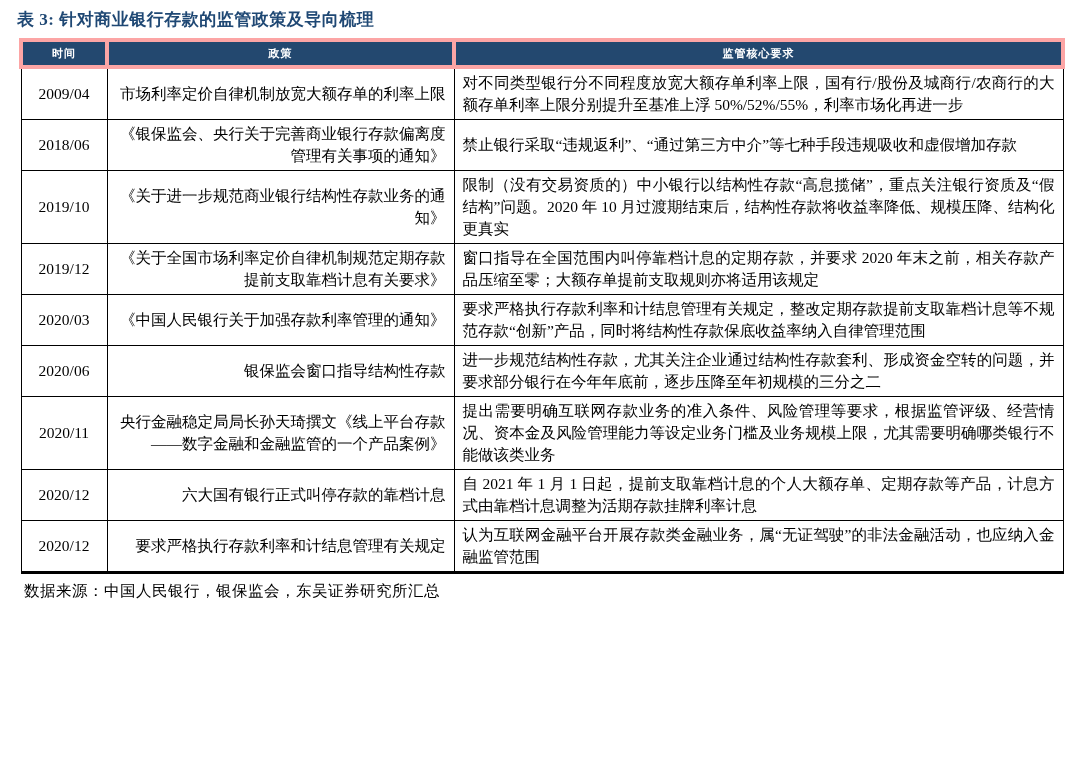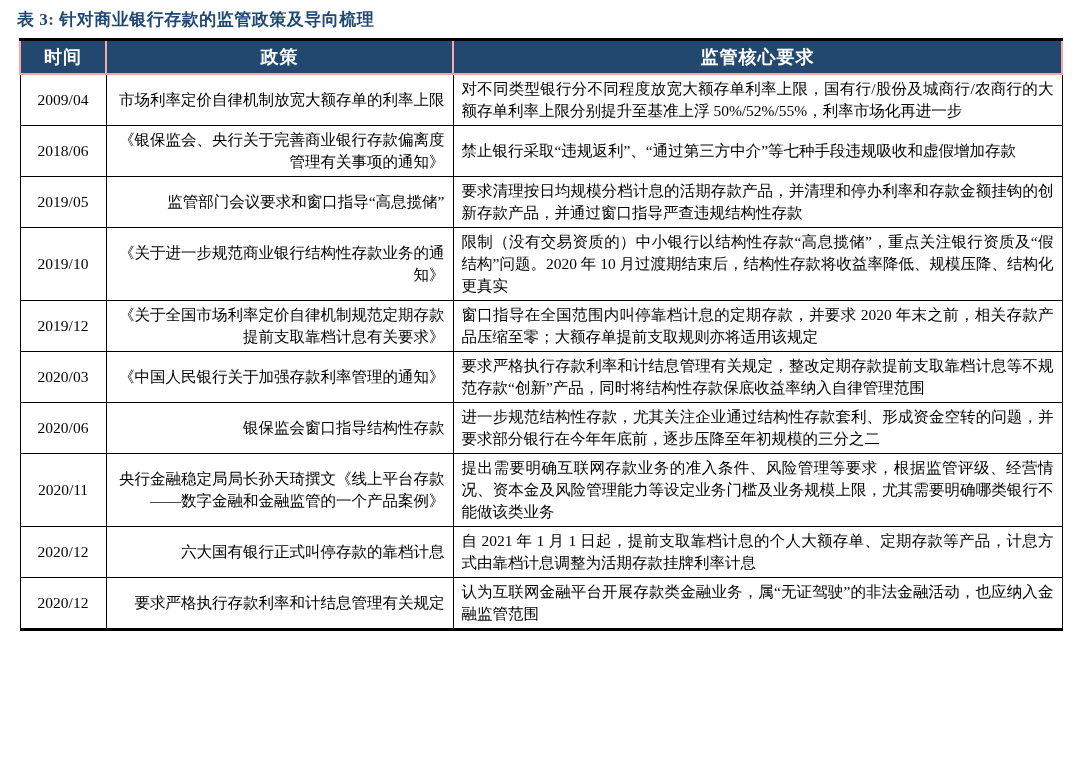--- a/index.html
+++ b/index.html
@@ -29,24 +29,24 @@
     border-collapse: collapse;
     width: 1042px;
     margin-left: 19px;
     border-top: 3px solid #000000;
     border-bottom: 3px solid #000000;
     table-layout: fixed;
   }
   table.policy-table th {
     background: #23486f;
     color: #ffffff;
-    font-size: 18px;
+    font-size: 11px;
     font-weight: bold;
     padding: 4px 4px;
-    border: 2px solid #fca5a5;
+    border: 4px solid #fca5a5;
     letter-spacing: 1px;
   }
   table.policy-table td {
     border: 1px solid #000000;
     font-size: 15.5px;
     line-height: 1.42;
     padding: 3px 8px;
     vertical-align: middle;
   }
   col.c-date   { width: 86px; }
@@ -96,25 +96,20 @@
       <td class="cell-req">对不同类型银行分不同程度放宽大额存单利率上限，国有行/股份及城商行/农商行的大额存单利率上限分别提升至基准上浮 50%/52%/55%，利率市场化再进一步</td>
     </tr>
 
     <tr>
       <td class="cell-date">2018/06</td>
       <td class="cell-policy">《银保监会、央行关于完善商业银行存款偏离度管理有关事项的通知》</td>
       <td class="cell-req">禁止银行采取“违规返利”、“通过第三方中介”等七种手段违规吸收和虚假增加存款</td>
     </tr>
 
 
-    <tr>
-      <td class="cell-date">2019/05</td>
-      <td class="cell-policy">监管部门会议要求和窗口指导“高息揽储”</td>
-      <td class="cell-req">要求清理按日均规模分档计息的活期存款产品，并清理和停办利率和存款金额挂钩的创新存款产品，并通过窗口指导严查违规结构性存款</td>
-    </tr>
 
     <tr>
       <td class="cell-date">2019/10</td>
       <td class="cell-policy">《关于进一步规范商业银行结构性存款业务的通知》</td>
       <td class="cell-req">限制（没有交易资质的）中小银行以结构性存款“高息揽储”，重点关注银行资质及“假结构”问题。2020 年 10 月过渡期结束后，结构性存款将收益率降低、规模压降、结构化更真实</td>
     </tr>
 
     <tr>
       <td class="cell-date">2019/12</td>
       <td class="cell-policy">《关于全国市场利率定价自律机制规范定期存款提前支取靠档计息有关要求》</td>
@@ -146,14 +141,15 @@
     </tr>
 
     <tr>
       <td class="cell-date">2020/12</td>
       <td class="cell-policy">要求严格执行存款利率和计结息管理有关规定</td>
       <td class="cell-req">认为互联网金融平台开展存款类金融业务，属“无证驾驶”的非法金融活动，也应纳入金融监管范围</td>
     </tr>
   </tbody>
   </table>
 
+  <div class="data-source">数据来源：中国人民银行，银保监会，东吴证券研究所汇总</div>
 
 </div>
 
 </body></html>

